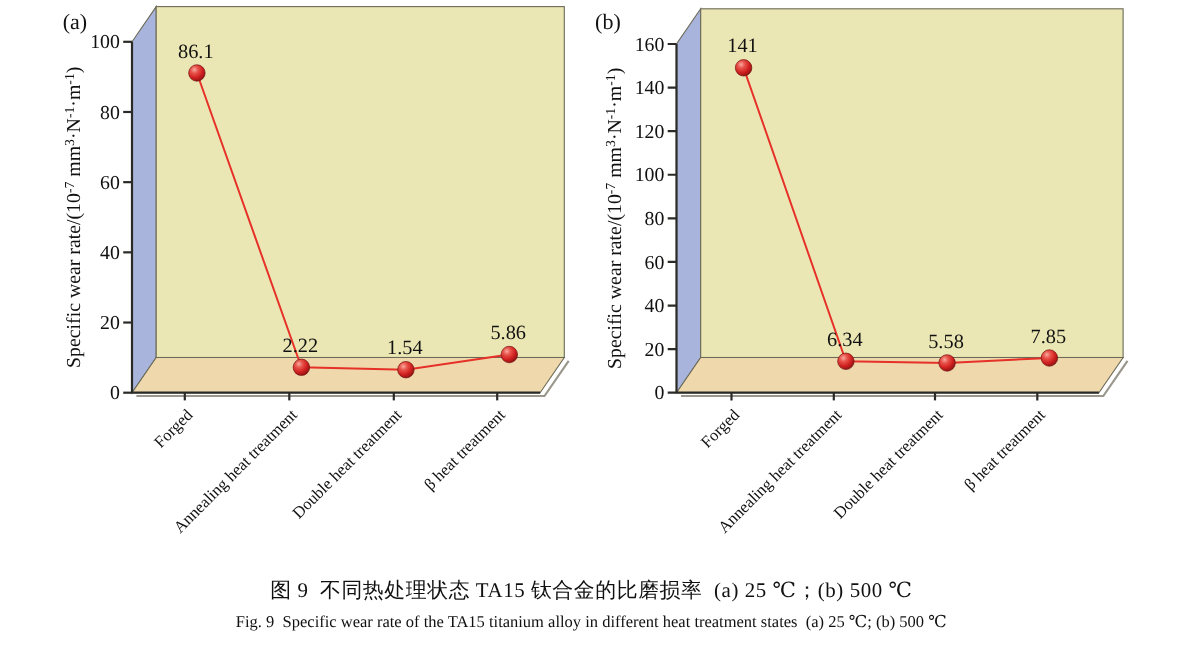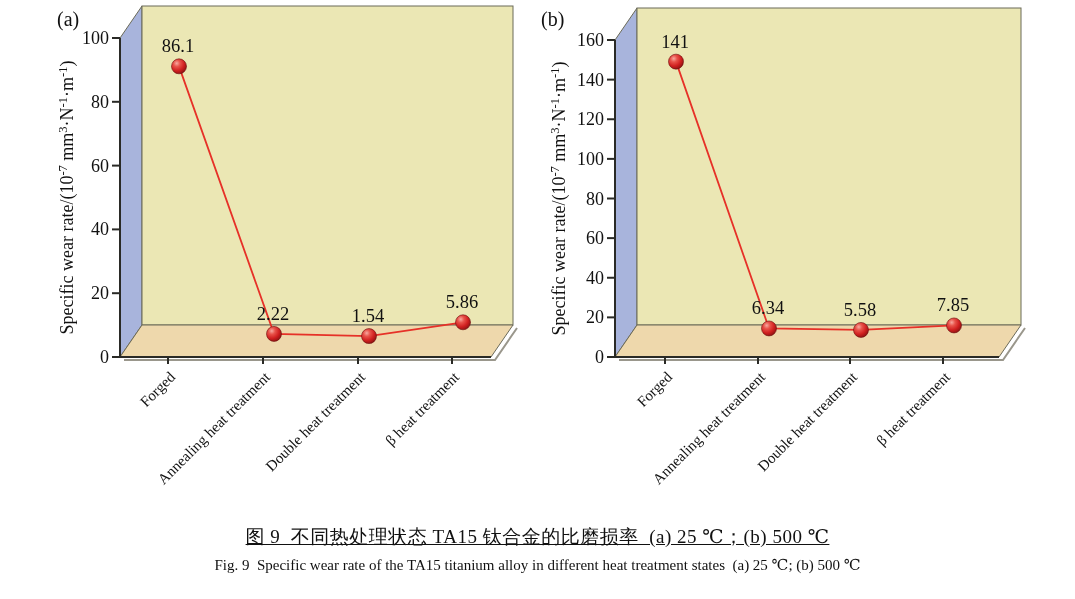--- a/index.html
+++ b/index.html
@@ -12,21 +12,21 @@
   }
   .panel{position:absolute;top:0;width:537px;height:520px;}
   #panel-a{left:0;}
   #panel-b{left:538px;}
   .caption{
     position:absolute;left:0;width:1075px;
     text-align:center;color:#111111;
     font-family:"Liberation Serif","DejaVu Serif",serif;
     white-space:nowrap;
   }
-  #caption-cn{top:524px;font-size:19px;letter-spacing:0.5px;text-decoration:underline;}
+  #caption-cn{top:524px;font-size:19px;letter-spacing:0.5px;}
   #caption-en{top:556px;font-size:15px;}
 </style>
 </head>
 <body>
 
 <div id="figure">
   <div id="panel-a" class="panel"><svg width="537" height="520" viewBox="0 0 537 520">
         <defs>
           <radialGradient id="gA" cx="35%" cy="30%" r="80%">
             <stop offset="0%" stop-color="#f7a9a0"></stop>

